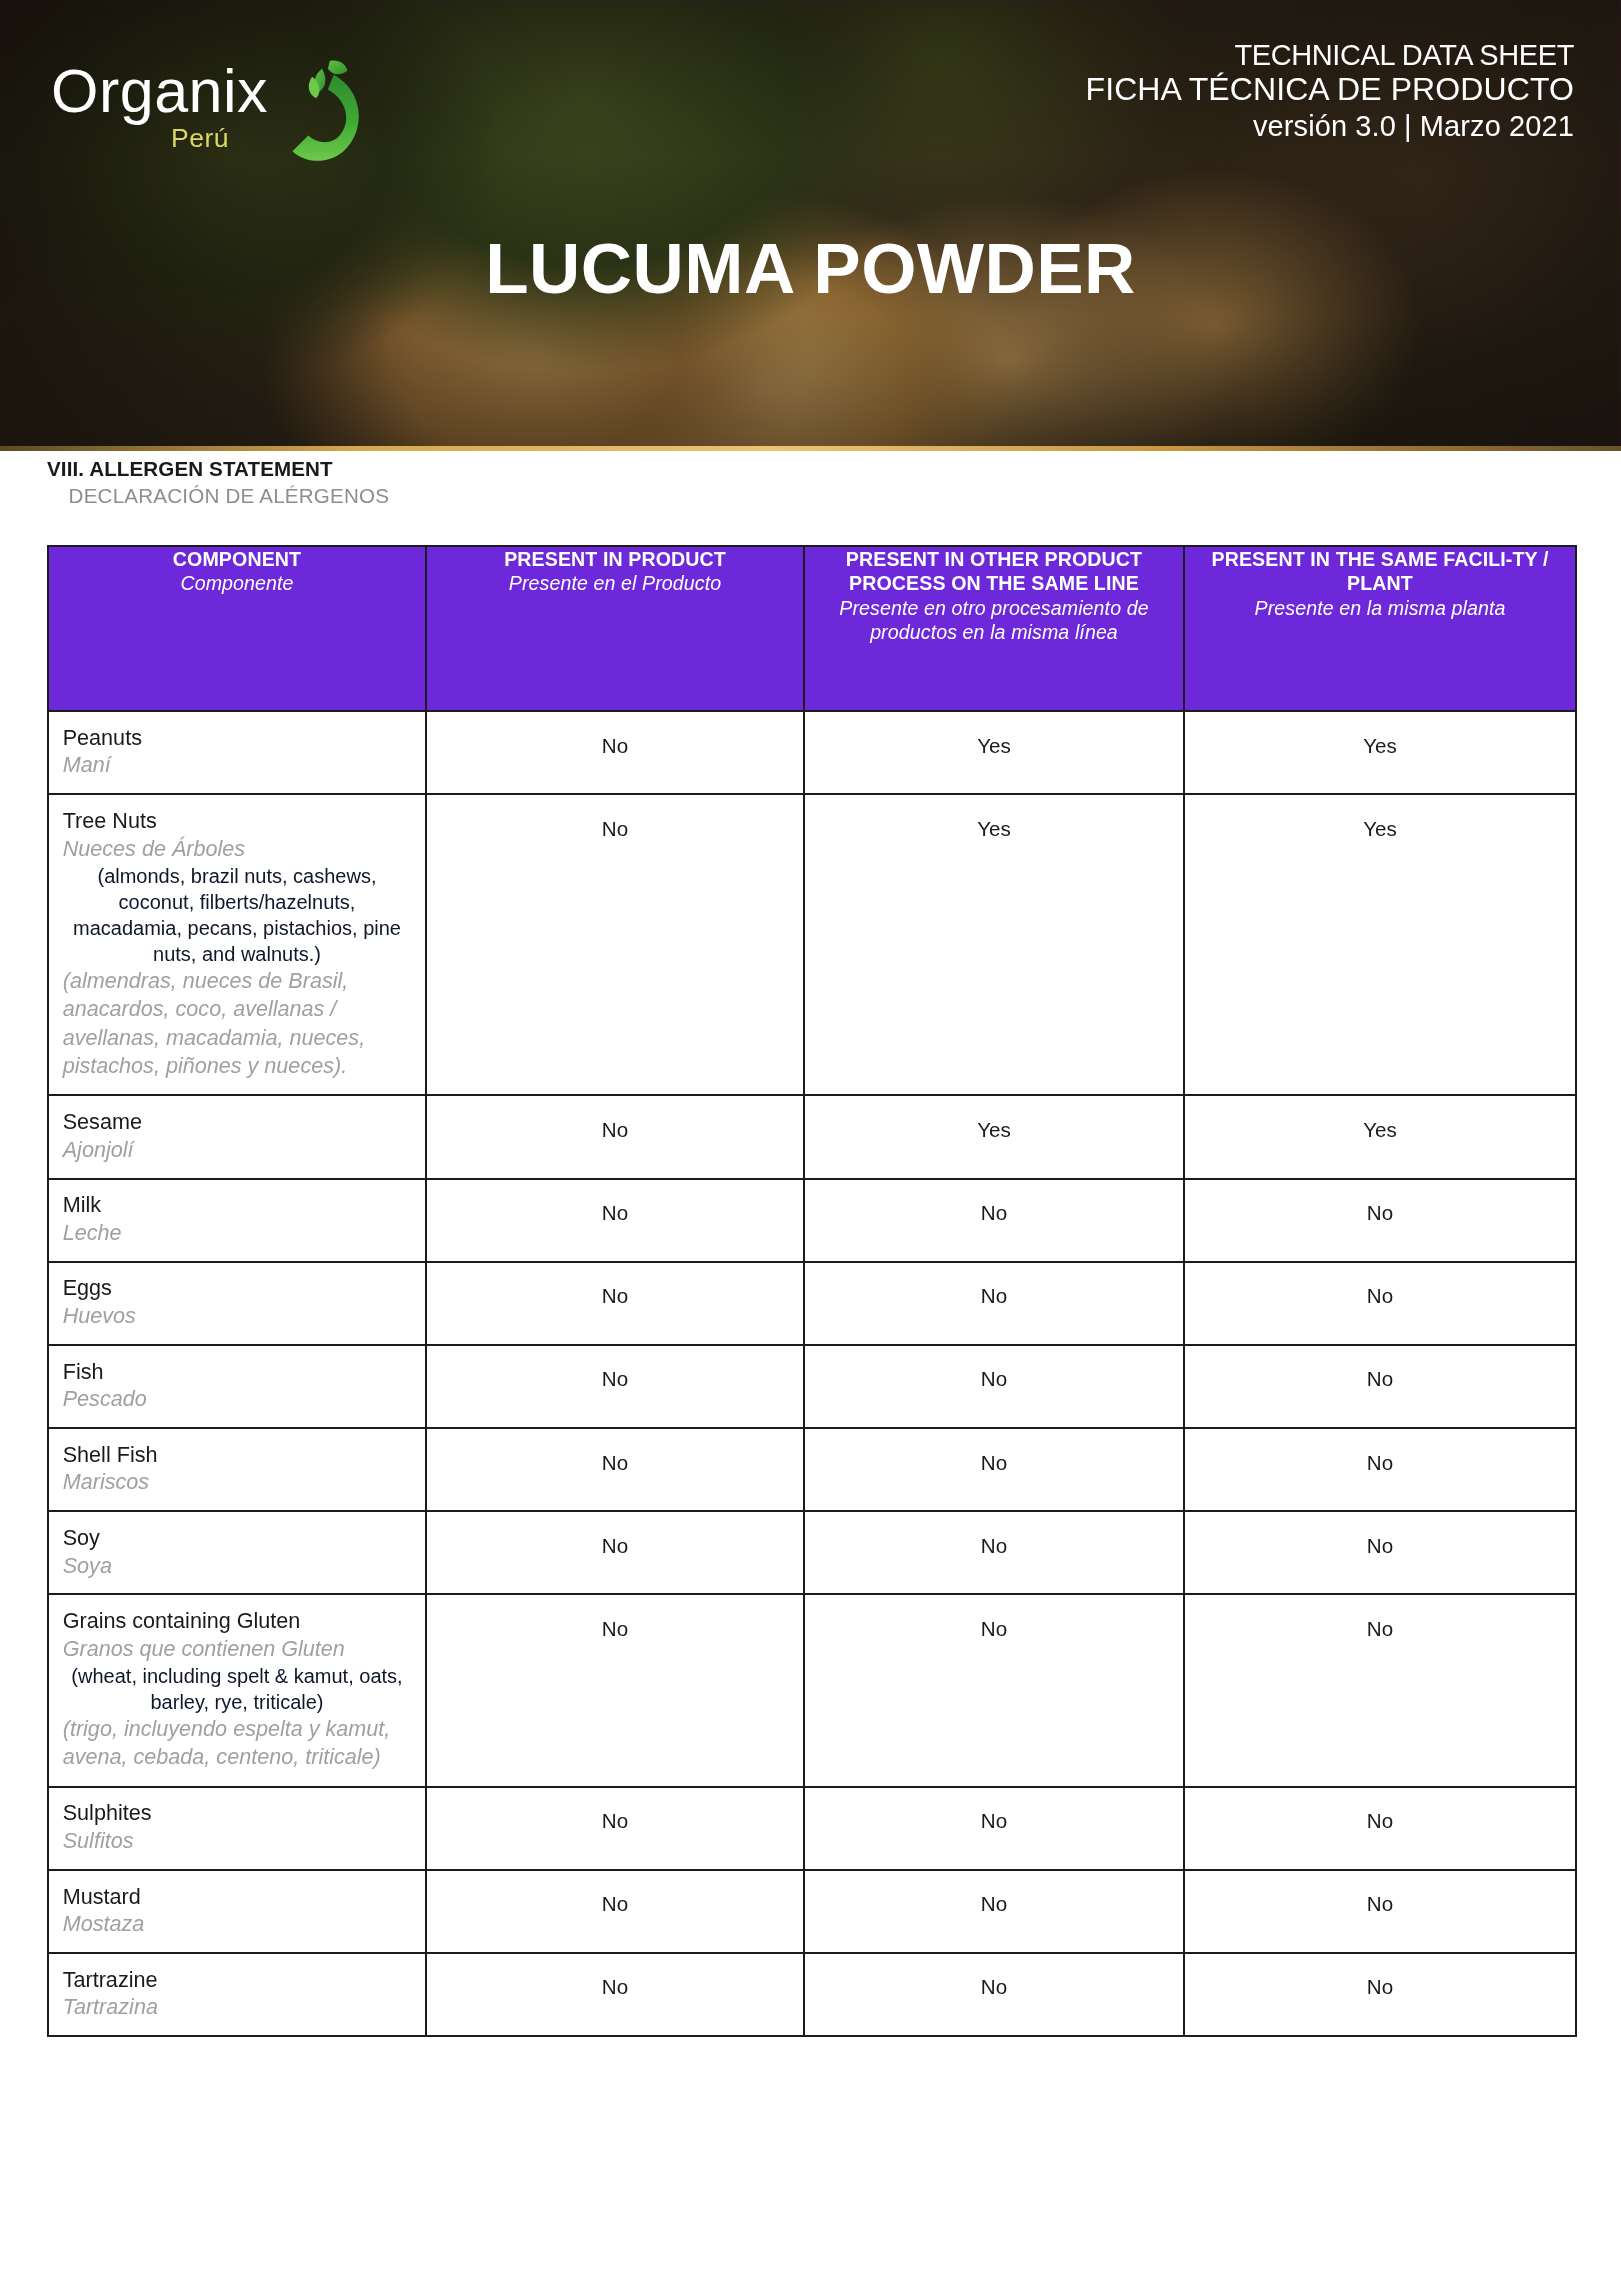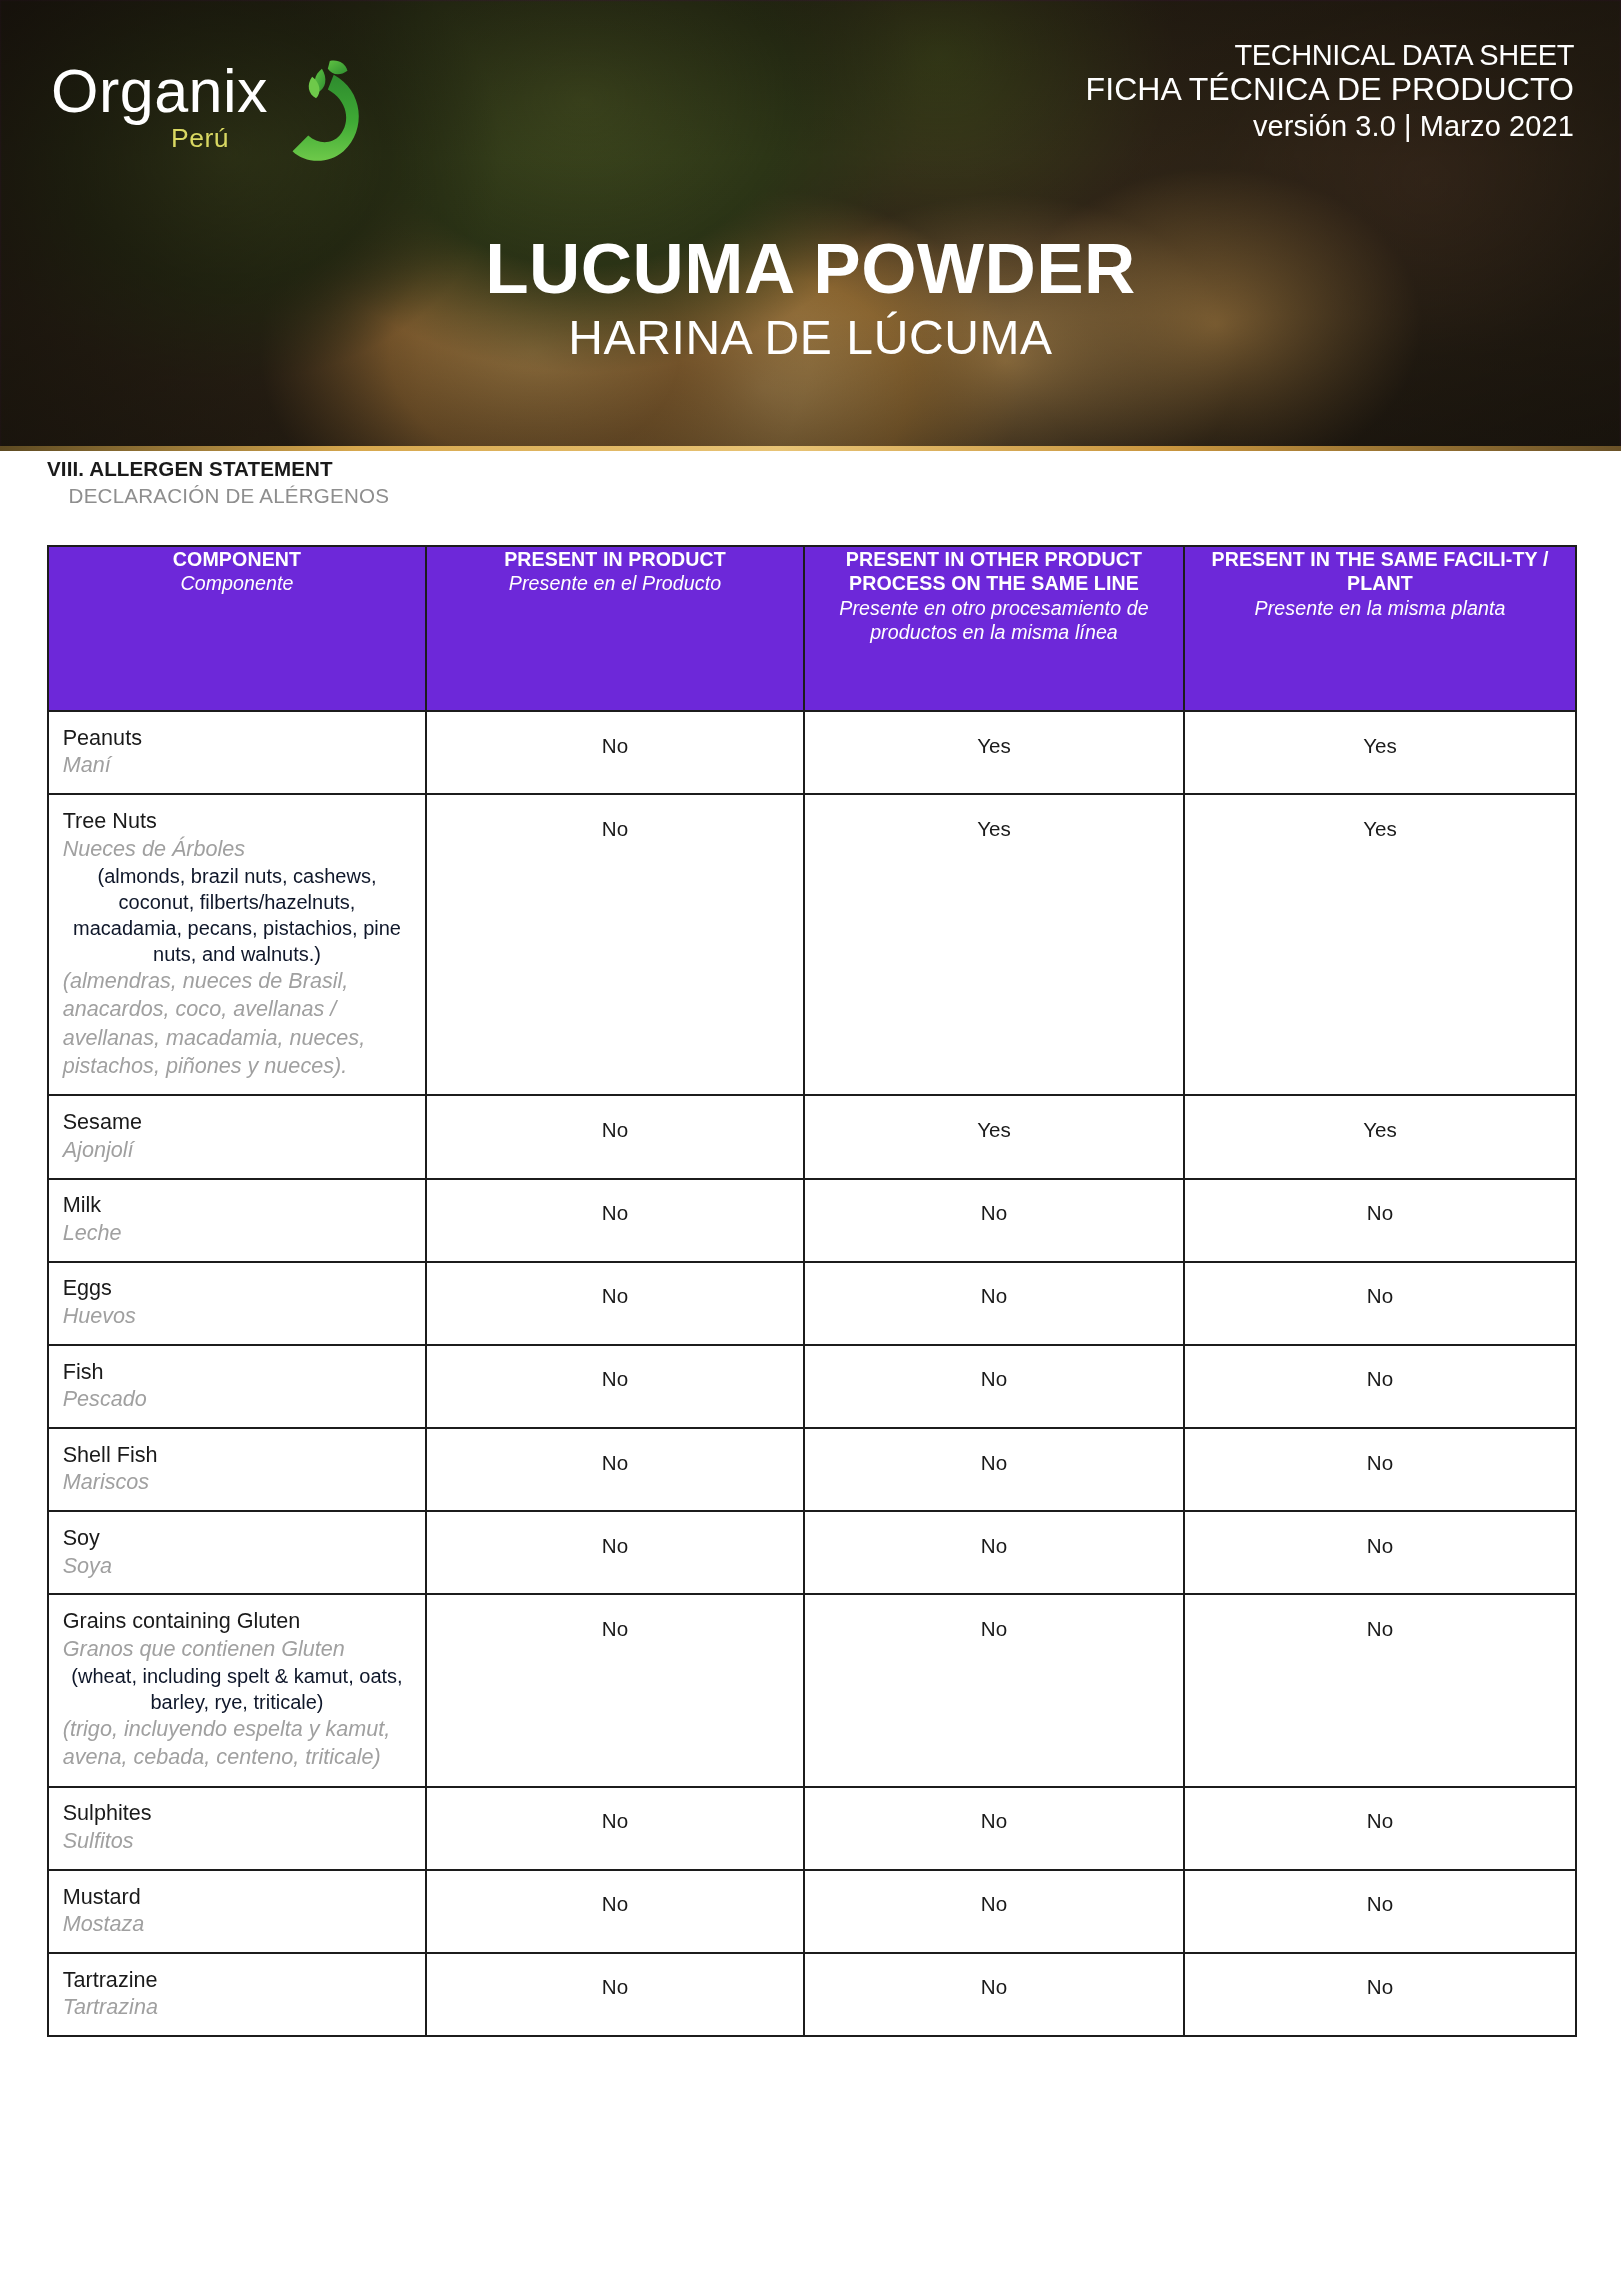--- a/index.html
+++ b/index.html
@@ -281,21 +281,20 @@
   </div>
 
   <div class="hdr-right">
     <div class="hdr-l1">TECHNICAL DATA SHEET</div>
     <div class="hdr-l2">FICHA TÉCNICA DE PRODUCTO</div>
     <div class="hdr-l3">versión 3.0 | Marzo 2021</div>
   </div>
 
   <div class="prod-title-wrap">
     <div class="prod-en">LUCUMA POWDER</div>
-    <div class="prod-es">HARINA DE LÚCUMA</div>
   </div>
 
   <div class="hero-bottom-line"></div>
 </div>
 
 <div class="section-head">
   <div class="sec-en">VIII. ALLERGEN STATEMENT</div>
   <div class="sec-es">DECLARACIÓN DE ALÉRGENOS</div>
 </div>
 

